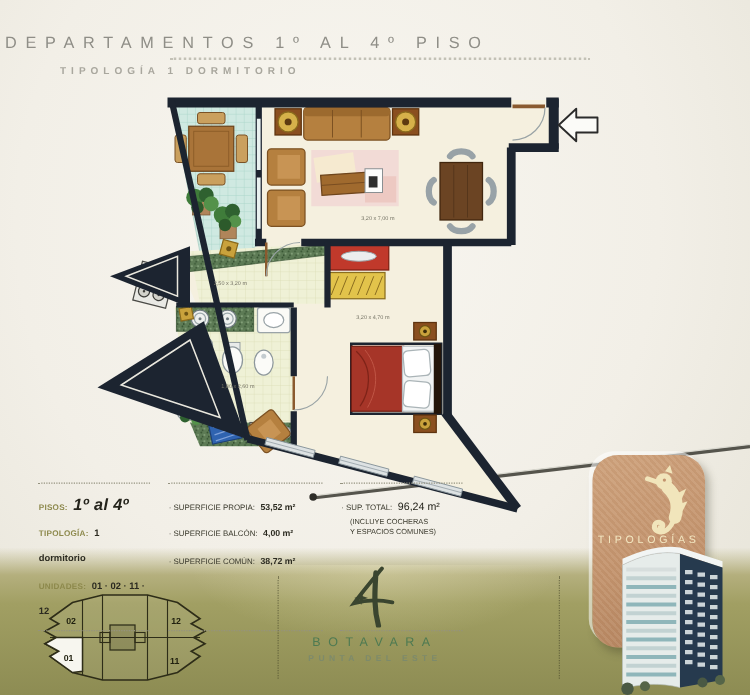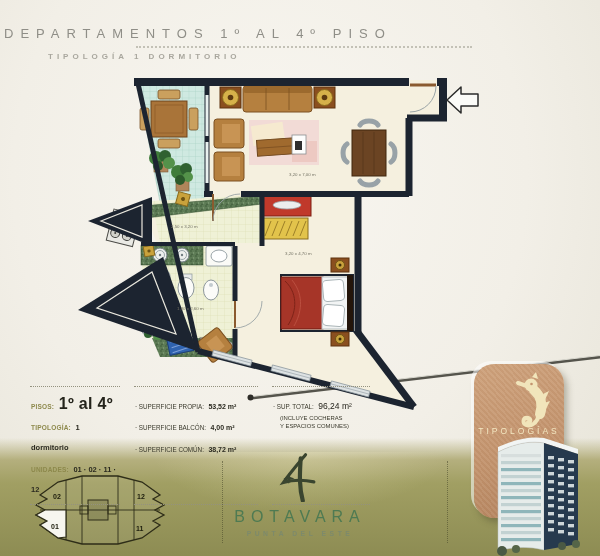--- a/index.html
+++ b/index.html
@@ -11,36 +11,36 @@
   .title{font-size:13px;letter-spacing:7px;color:#8f8e87;font-weight:400;}
   .hdots{width:336px;margin:5px auto 4px;border-top:2px dotted #c3c1b6;height:0;}
   .subtitle{font-size:8px;letter-spacing:4px;color:#a9a79e;font-weight:700;padding-left:44px;}
   
   .abs{position:absolute;}
   
   .info{position:absolute;left:30px;top:386px;display:flex;gap:14px;z-index:3;}
   .col{border-top:1px dotted #94927f;border-bottom:1px dotted #94927f;padding:5px 1px 6px;}
   .col1{width:88px;}.col2{width:122px;}.col3{width:96px;}
   .lab{color:#8d894c;font-weight:700;font-size:6.5px;letter-spacing:.2px;}
-  .pisos-val{font-size:16px;font-weight:700;color:#24231b;letter-spacing:.3px;}
+  .pisos-val{font-size:13px;font-weight:700;color:#24231b;letter-spacing:.3px;font-style:italic;}
   .val{font-size:7.5px;font-weight:700;color:#2b2a20;}
   .row{margin:1.5px 0;line-height:1.25;}
   .slab{font-size:6.3px;color:#3a392c;font-weight:400;}
   .sval{font-size:7px;font-weight:700;color:#2b2a20;}
   .tval{font-size:8.5px;font-weight:400;color:#1e1d15;}
   .note{font-size:5.9px;color:#3a392c;padding-left:7px;line-height:1.35;}
   
   .band{position:absolute;left:0;top:438px;width:600px;height:118px;z-index:0;
     background:linear-gradient(180deg, rgba(177,172,120,0) 0px, rgba(177,172,120,.95) 22px, #a19f63 45px, #8d8c53 118px);}
   .band-glow{position:absolute;left:150px;top:452px;width:300px;height:60px;
     background:radial-gradient(ellipse at 50% 0%, rgba(238,233,195,.35), rgba(238,233,195,0) 70%);}
   .vdots{position:absolute;top:461px;height:82px;border-left:1px dotted rgba(70,70,40,.55);z-index:2;}
   
   .logo{position:absolute;left:230px;top:452px;width:140px;text-align:center;z-index:2;}
-  .brand{font-size:16px;letter-spacing:6px;color:#4e7a52;font-weight:400;margin-top:2px;}
+  .brand{font-size:10px;letter-spacing:6px;color:#4e7a52;font-weight:400;margin-top:2px;}
   .brand-sub{font-size:6.8px;letter-spacing:3.5px;color:#7d8a6b;margin-top:4px;font-weight:700;}
   
   .card{position:absolute;left:474px;top:364px;width:90px;height:154px;border-radius:20px;z-index:4;
     background:linear-gradient(160deg,#cfa37d 0%,#c3946e 55%,#b3835e 100%);
     box-shadow:-3px -3px 0 rgba(255,255,255,.55), 3px 4px 7px rgba(60,58,35,.35);}
   .card-tex{position:absolute;inset:0;border-radius:20px;
     background:repeating-linear-gradient(48deg, rgba(255,255,255,.05) 0 2px, rgba(120,70,40,.05) 2px 4px);}
   .card-label{position:absolute;top:62px;width:100%;text-align:center;font-size:8.5px;
     letter-spacing:3px;color:#f3e7c1;font-weight:400;}
 </style>

